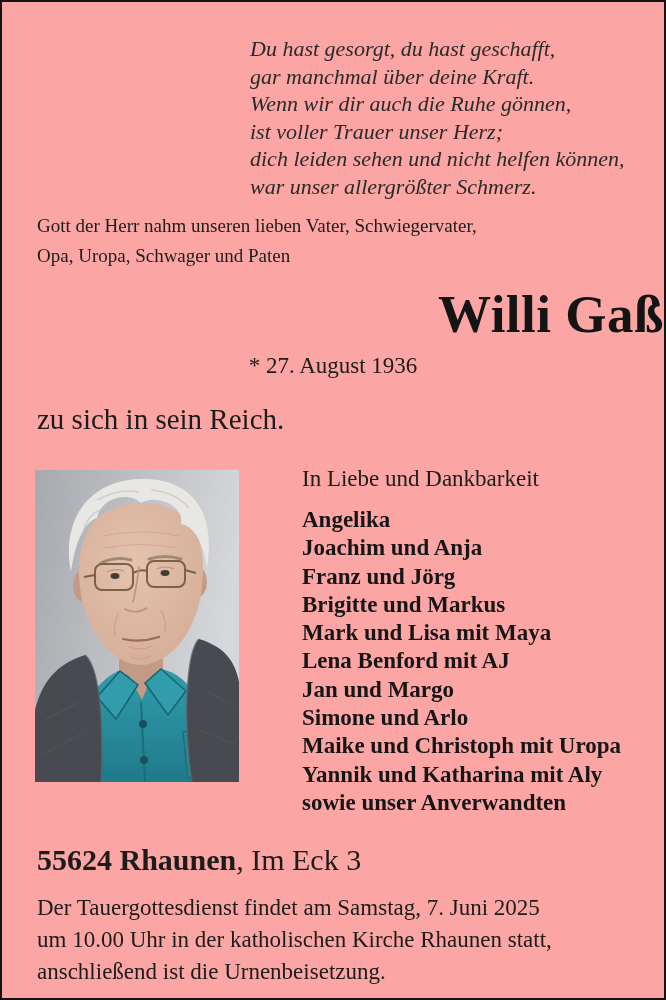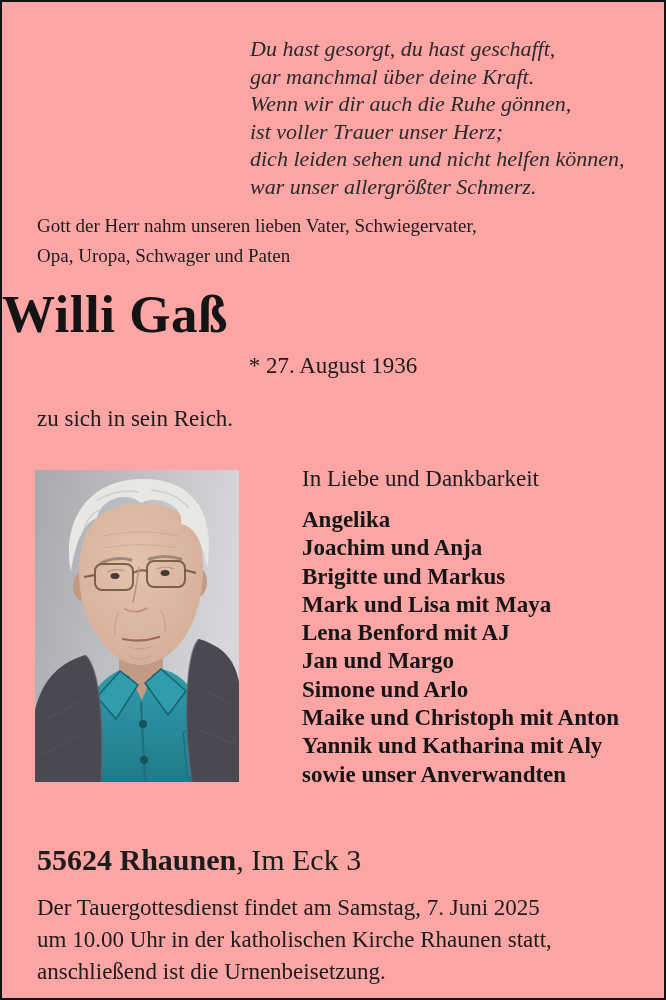--- a/index.html
+++ b/index.html
@@ -32,21 +32,21 @@
     left: 35px;
     top: 209px;
     font-size: 19px;
     line-height: 30px;
   }
   .name {
     position: absolute;
     left: 0;
     top: 283px;
     width: 100%;
-    text-align: left;
+    text-align: right;
     font-size: 53px;
     font-weight: bold;
     line-height: 58px;
     letter-spacing: 0.5px;
     color: #141414;
   }
   .dates {
     position: absolute;
     left: 0;
     top: 349px;
@@ -54,21 +54,21 @@
     display: flex;
     justify-content: center;
     gap: 42px;
     font-size: 23px;
     line-height: 30px;
   }
   .continuation {
     position: absolute;
     left: 35px;
     top: 402px;
-    font-size: 23px;
+    font-size: 29px;
     line-height: 30px;
   }
   .photo {
     position: absolute;
     left: 33px;
     top: 468px;
     width: 204px;
     height: 312px;
   }
   .photo svg { display: block; }
@@ -203,26 +203,27 @@
       <path d="M94,177 Q106,181 118,176" stroke="#c79a86" stroke-width="1.2" fill="none" opacity="0.7"></path>
       <path d="M96,187 Q106,191 116,186" stroke="#c49a85" stroke-width="1.2" fill="none" opacity="0.5"></path>
     </svg>
   </div>
 
   <div class="tribute">
     <div class="tribute-heading">In Liebe und Dankbarkeit</div>
     <div class="mourners">
       <div>Angelika</div>
       <div>Joachim und Anja</div>
+      <div>Franz und Jörg</div>
       <div>Brigitte und Markus</div>
       <div>Mark und Lisa mit Maya</div>
       <div>Lena Benford mit AJ</div>
       <div>Jan und Margo</div>
       <div>Simone und Arlo</div>
-      <div>Maike und Christoph mit Anton</div>
+      <div>Maike und Christoph mit Uropa</div>
       <div>Yannik und Katharina mit Aly</div>
       <div>sowie unser Anverwandten</div>
     </div>
   </div>
 
   <div class="address">
     <span class="bold">55624 Rhaunen</span><span>, Im Eck 3</span>
   </div>
 
   <div class="service">

